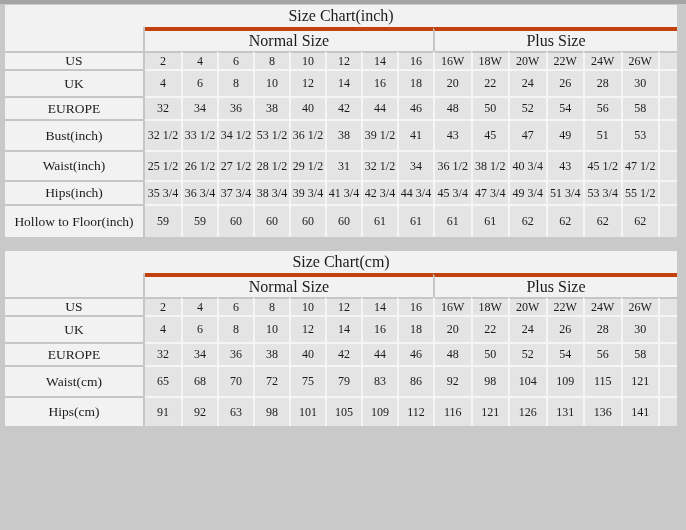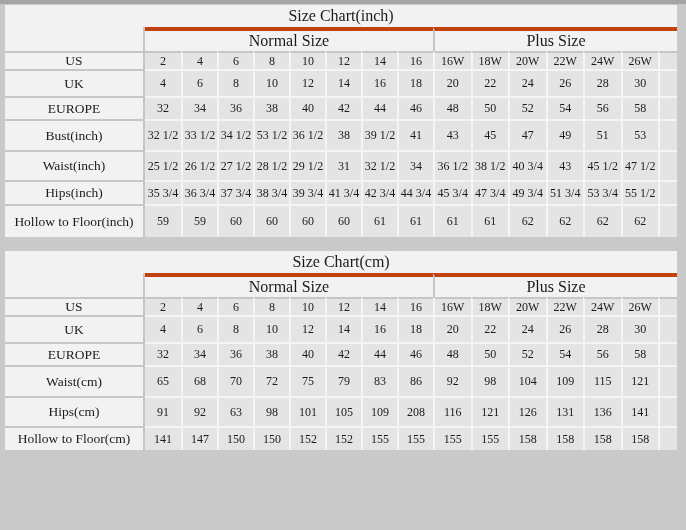--- a/index.html
+++ b/index.html
@@ -335,43 +335,25 @@
         </tr>
         <tr>
           <th class="lbl">Hips(cm)</th>
           <td class="val first-col">91</td>
           <td class="val">92</td>
           <td class="val">63</td>
           <td class="val">98</td>
           <td class="val">101</td>
           <td class="val">105</td>
           <td class="val">109</td>
-          <td class="val">208</td>
+          <td class="val">112</td>
           <td class="val">116</td>
           <td class="val">121</td>
           <td class="val">126</td>
           <td class="val">131</td>
           <td class="val">136</td>
           <td class="val">141</td>
           <td class="val"></td>
         </tr>
-        <tr>
-          <th class="lbl">Hollow to Floor(cm)</th>
-          <td class="val first-col">141</td>
-          <td class="val">147</td>
-          <td class="val">150</td>
-          <td class="val">150</td>
-          <td class="val">152</td>
-          <td class="val">152</td>
-          <td class="val">155</td>
-          <td class="val">155</td>
-          <td class="val">155</td>
-          <td class="val">155</td>
-          <td class="val">158</td>
-          <td class="val">158</td>
-          <td class="val">158</td>
-          <td class="val">158</td>
-          <td class="val"></td>
-        </tr>
       </tbody>
   </table>
 
 </div>
 
 </body></html>

